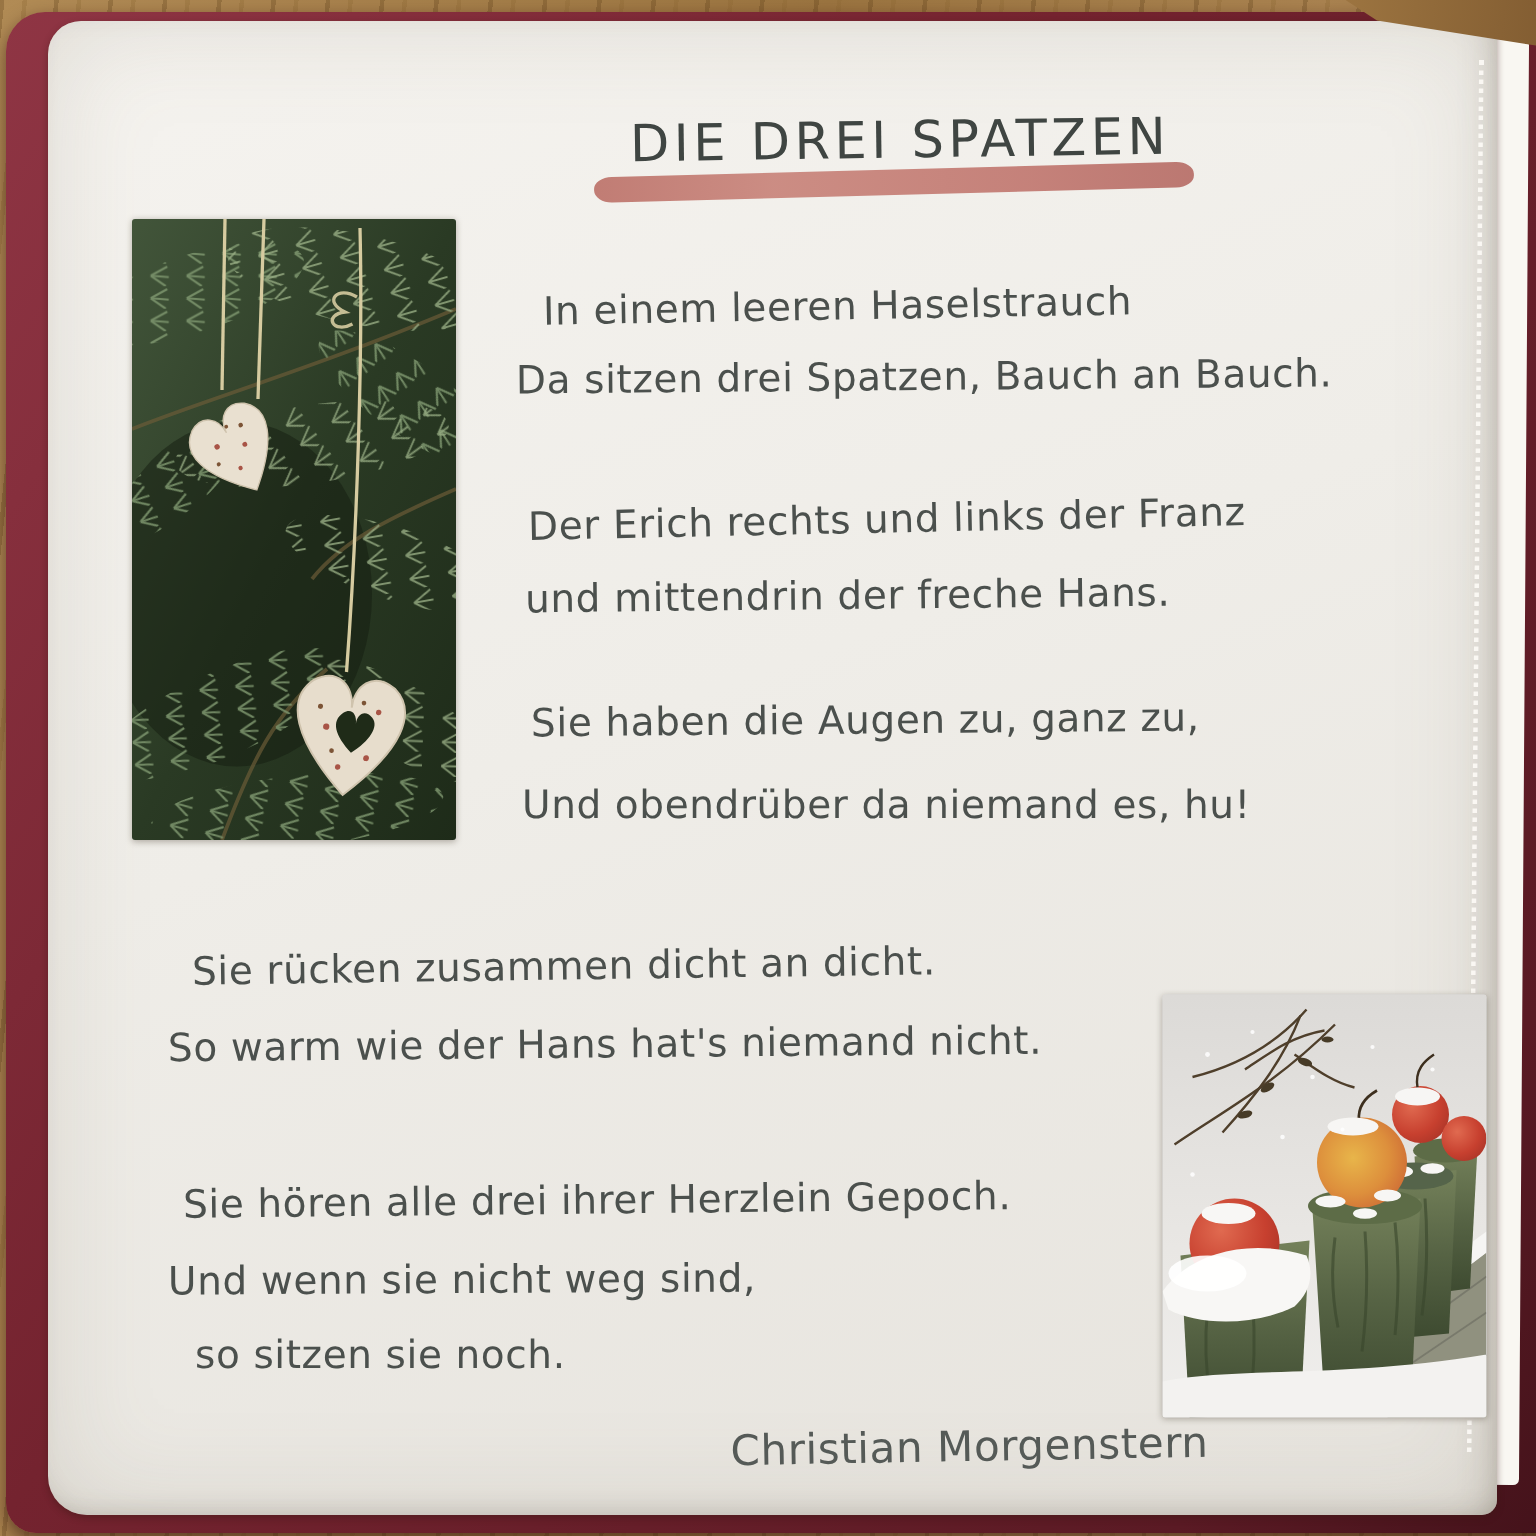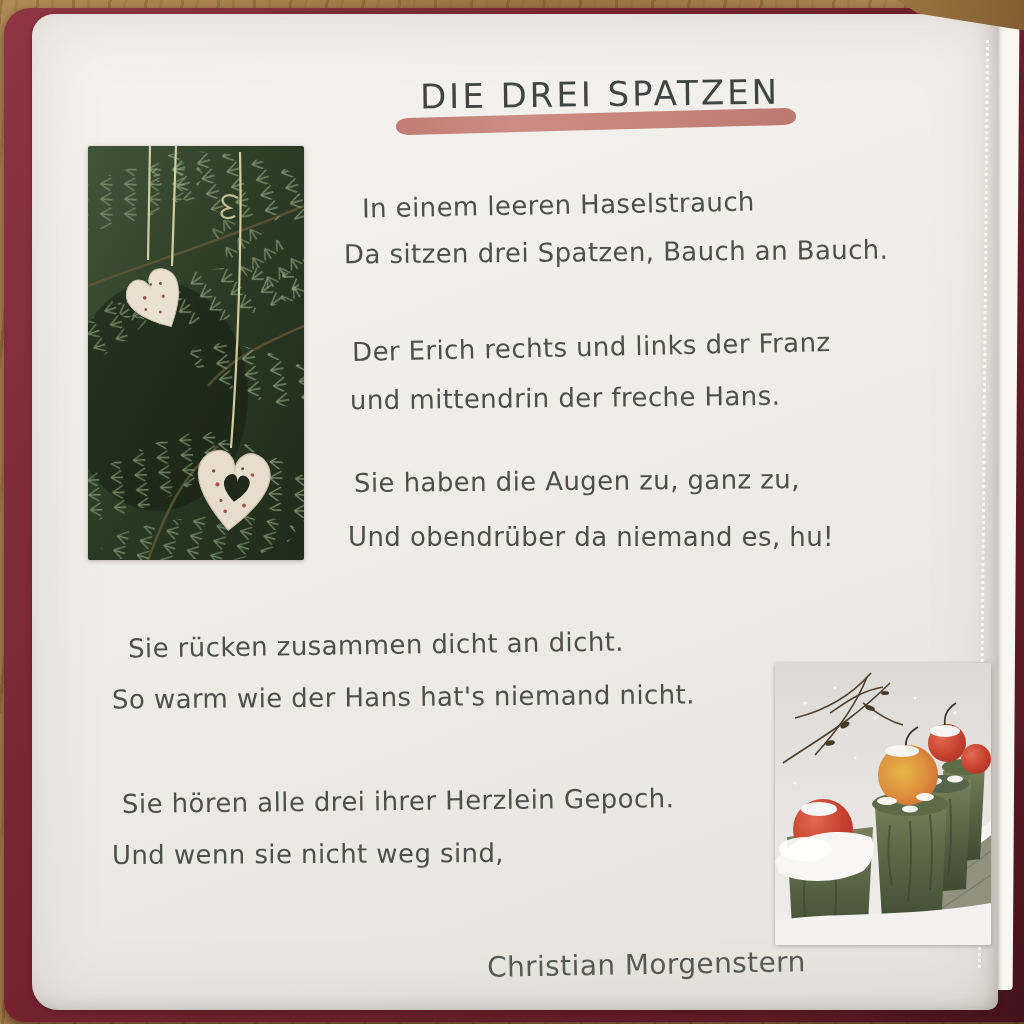--- a/index.html
+++ b/index.html
@@ -254,16 +254,17 @@
     <div class="hand" style="left:350px;top:383px;transform:rotate(-.6deg)">und mittendrin der freche Hans.</div>
 
     <div class="hand" style="left:354px;top:466px;transform:rotate(-.5deg)">Sie haben die Augen zu, ganz zu,</div>
     <div class="hand" style="left:348px;top:522px">Und obendrüber da niemand es, hu!</div>
 
     <div class="hand" style="left:128px;top:630px;transform:rotate(-.8deg)">Sie rücken zusammen dicht an dicht.</div>
     <div class="hand" style="left:112px;top:682px;transform:rotate(-.5deg)">So warm wie der Hans hat's niemand nicht.</div>
 
     <div class="hand" style="left:122px;top:786px;transform:rotate(-.6deg)">Sie hören alle drei ihrer Herzlein Gepoch.</div>
     <div class="hand" style="left:112px;top:839px;transform:rotate(-.3deg)">Und wenn sie nicht weg sind,</div>
+    <div class="hand" style="left:130px;top:889px">so sitzen sie noch.</div>
 
     <div class="hand sig" style="left:487px;top:948px;transform:rotate(-1deg)">Christian Morgenstern</div>
   </div>
 </div>
 
 </body></html>

